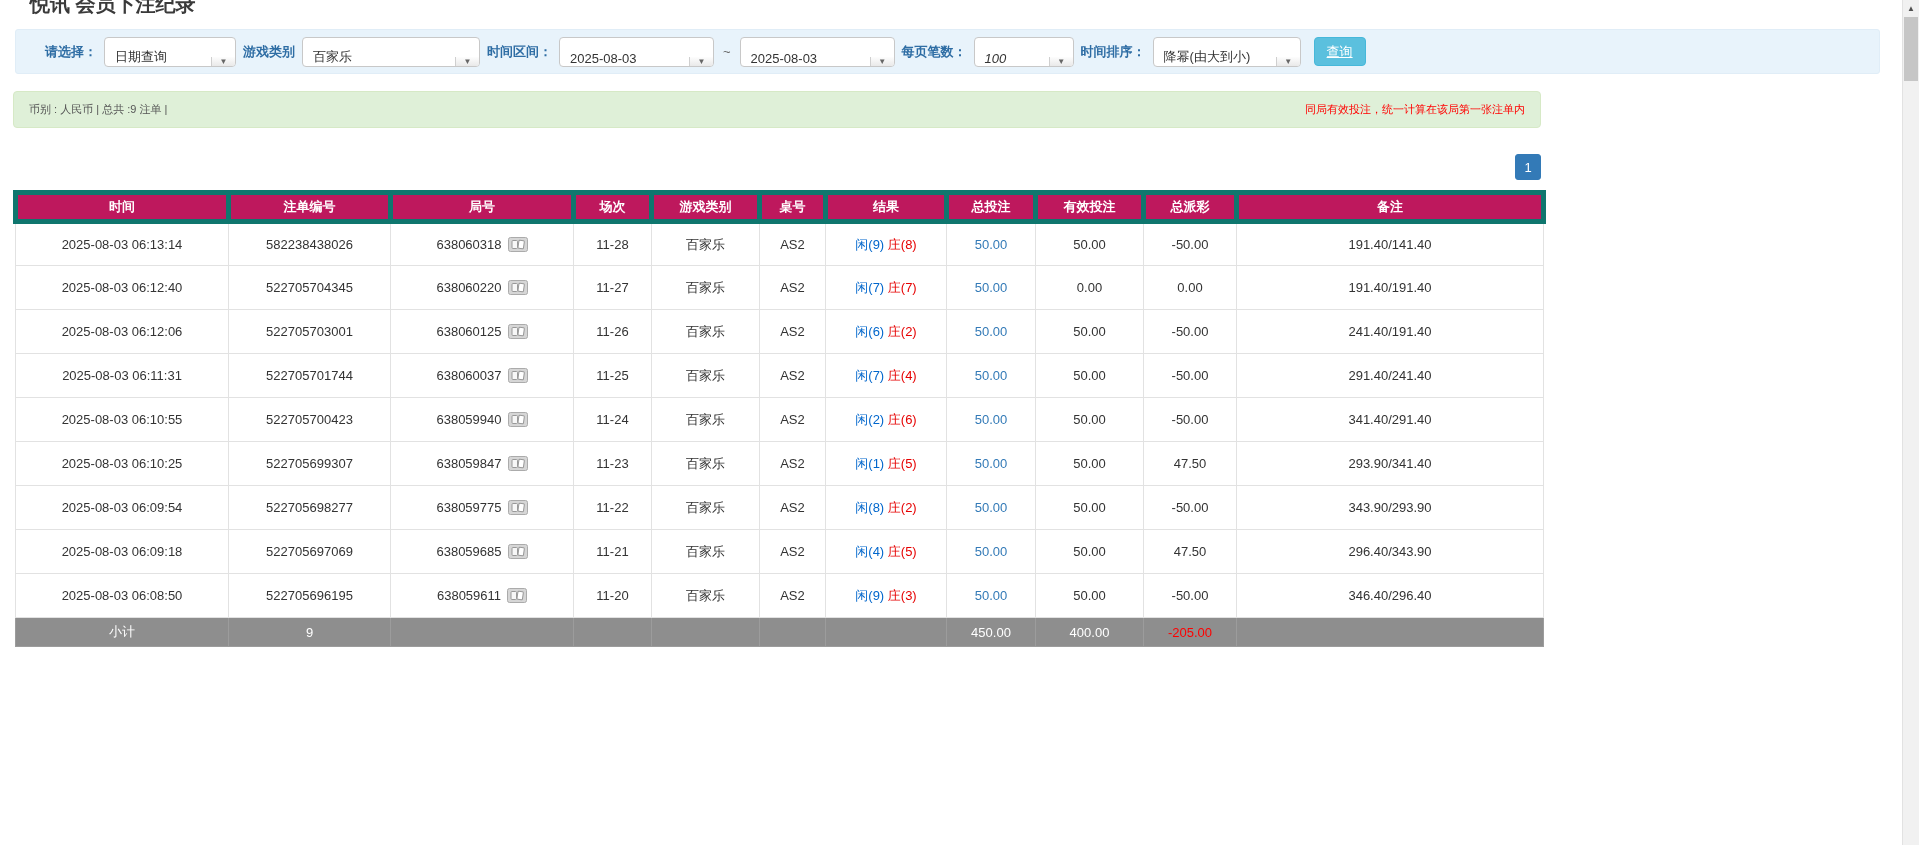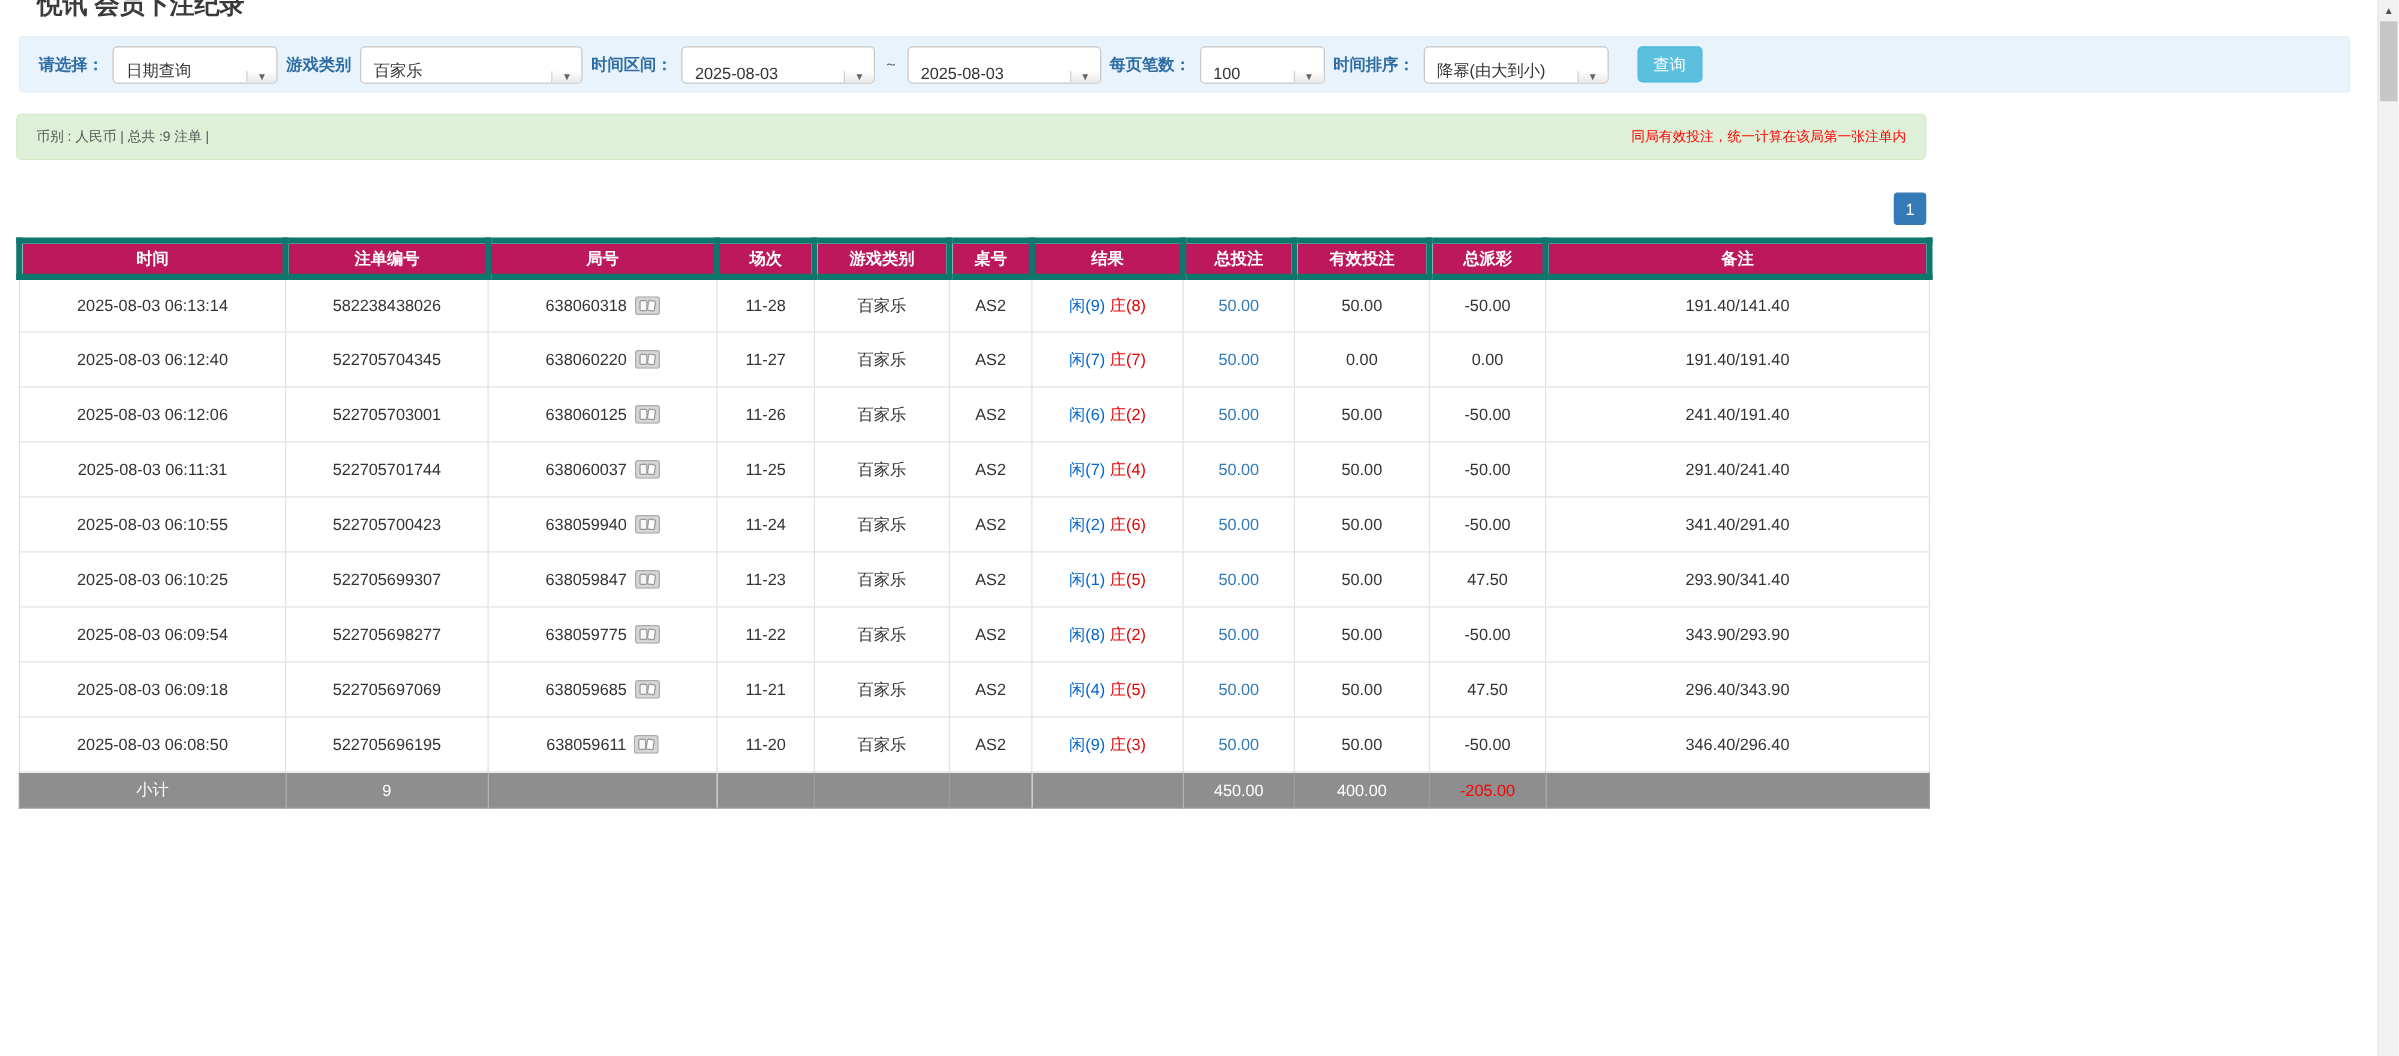--- a/index.html
+++ b/index.html
@@ -25,21 +25,21 @@
 
   
   .filterbar {
     margin: 12px 39px 0 15px;
     height: 45px;
     background: #e8f3fb;
     border: 1px solid #e0edf7;
     border-radius: 3px;
     display: flex;
     align-items: center;
-    padding: 0 15px;
+    padding: 0 29px;
     gap: 7px;
     white-space: nowrap;
   }
   .f-label { color: #2e6da4; font-weight: bold; font-size: 13px; }
   .tilde { color: #666; font-size: 13px; padding: 0 2px; }
   .combo {
     display: inline-flex;
     height: 30px;
     background: #fff;
     border: 1px solid #c8c8c8;
@@ -64,32 +64,33 @@
     display: flex;
     align-items: center;
     justify-content: center;
     color: #666;
     font-size: 8px;
     flex: none;
   }
   .w-select  { width: 132px; }
   .w-game    { width: 178px; }
   .w-date    { width: 155px; }
-  .w-perpage { width: 100px; }
+  .w-perpage { width: 100px; font-style: italic; }
   .w-sort    { width: 148px; }
   .btn-query {
     height: 29px;
     padding: 0 12px;
     background: #5bc0de;
     border: 1px solid #46b8da;
     border-radius: 4px;
     color: #fff;
     font-size: 13px;
     cursor: pointer;
-    margin-left: 16px;
+    margin-left: 6px;
+    text-decoration: underline;
   }
 
   
   .main { width: 1528px; margin-left: 13px; }
 
   .alertbar {
     margin-top: 17px;
     height: 37px;
     background: #dff0d8;
     border: 1px solid #d6e9c6;

